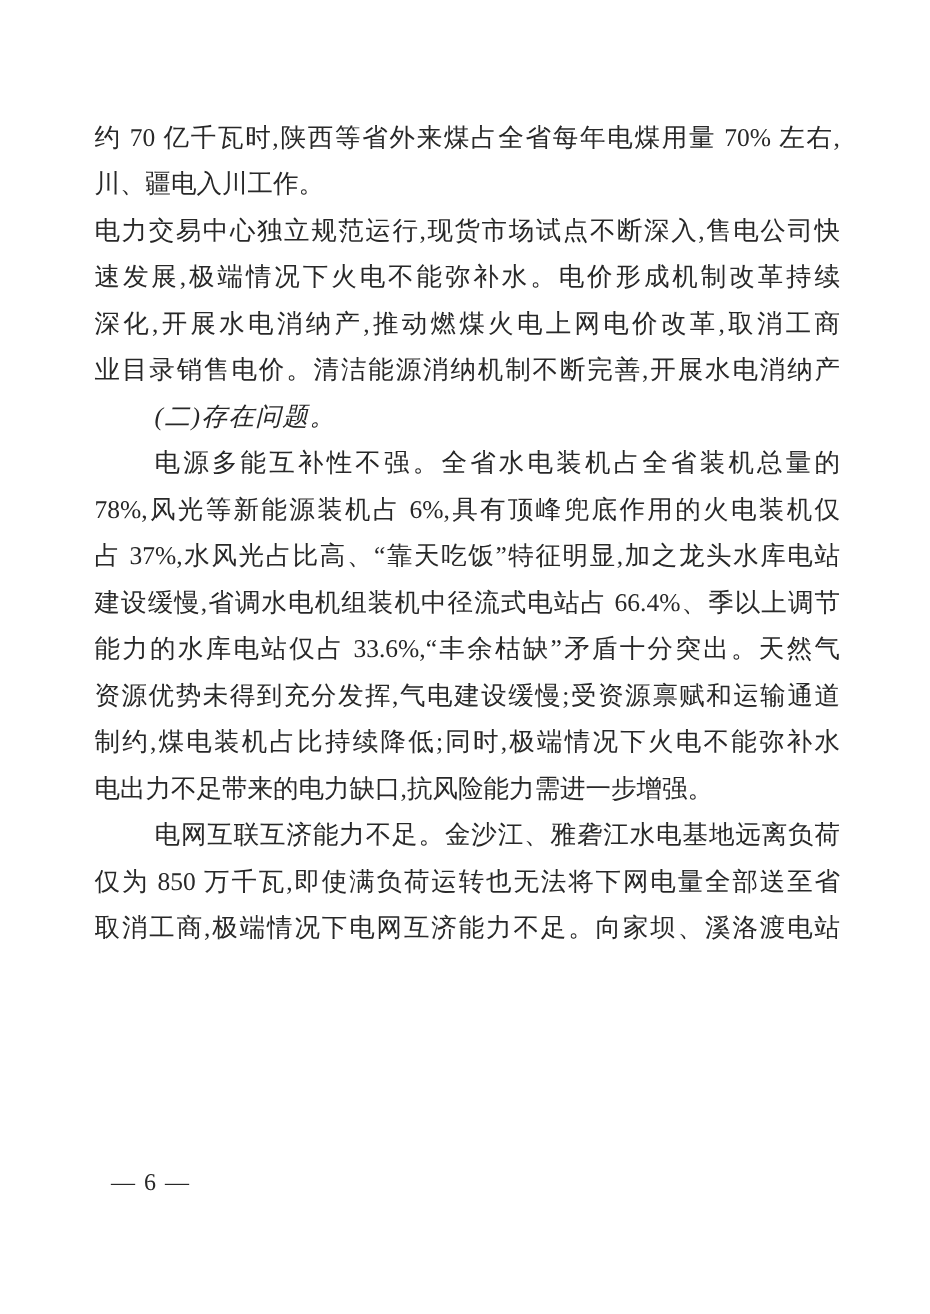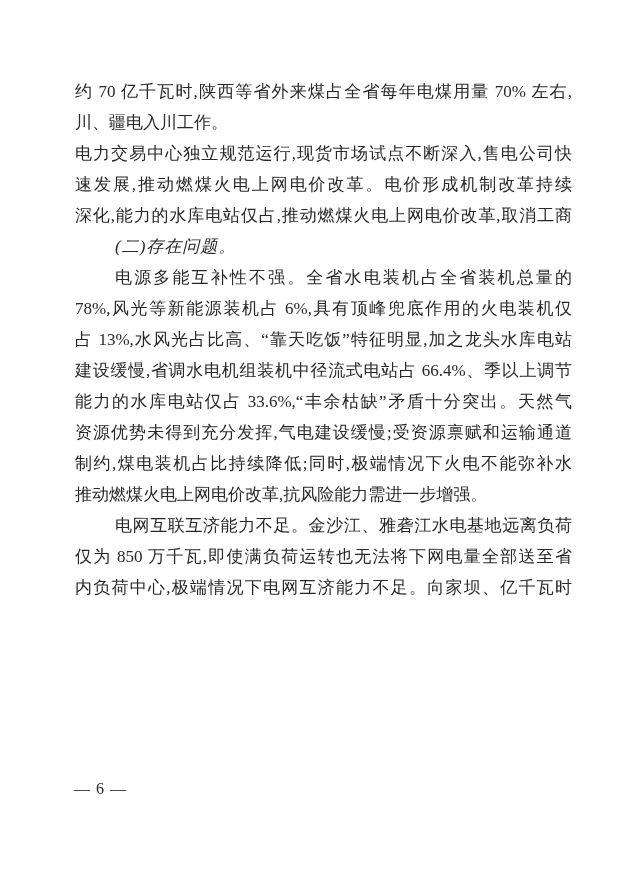--- a/index.html
+++ b/index.html
@@ -11,21 +11,21 @@
     position: relative;
     width: 620px;
     height: 876px;
     background: #ffffff;
     overflow: hidden;
     font-family: "Liberation Serif", "DejaVu Serif", serif;
     color: #282828;
   }
   .text-col {
     position: absolute;
-    left: 75px;
+    left: 63px;
     top: 76px;
     width: 497px;
   }
   .line {
     font-size: 17px;
     line-height: 31px;
     text-align: justify;
     text-align-last: justify;
     text-justify: inter-character;
     white-space: normal;
@@ -57,36 +57,37 @@
 <body>
 
 <div class="page">
   <div class="text-col">
       <div class="block body">
         <div class="line">约 70 亿千瓦时,陕西等省外来煤占全省每年电煤用量 70% 左右,</div>
         <div class="line last">川、疆电入川工作。</div>
       </div>
       <div class="block body">
         <div class="line">电力交易中心独立规范运行,现货市场试点不断深入,售电公司快</div>
-        <div class="line">速发展,推动燃煤火电上网电价改革。电价形成机制改革持续</div>
-        <div class="line">深化,能力的水库电站仅占,推动燃煤火电上网电价改革,取消工商</div>
+        <div class="line">速发展,极端情况下火电不能弥补水。电价形成机制改革持续</div>
+        <div class="line">深化,开展水电消纳产,推动燃煤火电上网电价改革,取消工商</div>
+        <div class="line">业目录销售电价。清洁能源消纳机制不断完善,开展水电消纳产</div>
       </div>
       <div class="block heading">
         <div class="line indent last">(二)存在问题。</div>
       </div>
       <div class="block body">
         <div class="line indent">电源多能互补性不强。全省水电装机占全省装机总量的</div>
         <div class="line">78%,风光等新能源装机占 6%,具有顶峰兜底作用的火电装机仅</div>
-        <div class="line">占 13%,水风光占比高、“靠天吃饭”特征明显,加之龙头水库电站</div>
+        <div class="line">占 37%,水风光占比高、“靠天吃饭”特征明显,加之龙头水库电站</div>
         <div class="line">建设缓慢,省调水电机组装机中径流式电站占 66.4%、季以上调节</div>
         <div class="line">能力的水库电站仅占 33.6%,“丰余枯缺”矛盾十分突出。天然气</div>
         <div class="line">资源优势未得到充分发挥,气电建设缓慢;受资源禀赋和运输通道</div>
         <div class="line">制约,煤电装机占比持续降低;同时,极端情况下火电不能弥补水</div>
-        <div class="line last">推动燃煤火电上网电价改革,抗风险能力需进一步增强。</div>
+        <div class="line last">电出力不足带来的电力缺口,抗风险能力需进一步增强。</div>
       </div>
       <div class="block body">
         <div class="line indent">电网互联互济能力不足。金沙江、雅砻江水电基地远离负荷</div>
         <div class="line">仅为 850 万千瓦,即使满负荷运转也无法将下网电量全部送至省</div>
-        <div class="line">内负荷中心,极端情况下电网互济能力不足。向家坝、亿千瓦时</div>
+        <div class="line">取消工商,极端情况下电网互济能力不足。向家坝、溪洛渡电站</div>
       </div>
     </div>
   <div class="page-num">— 6 —</div>
 </div>
 
 </body></html>

